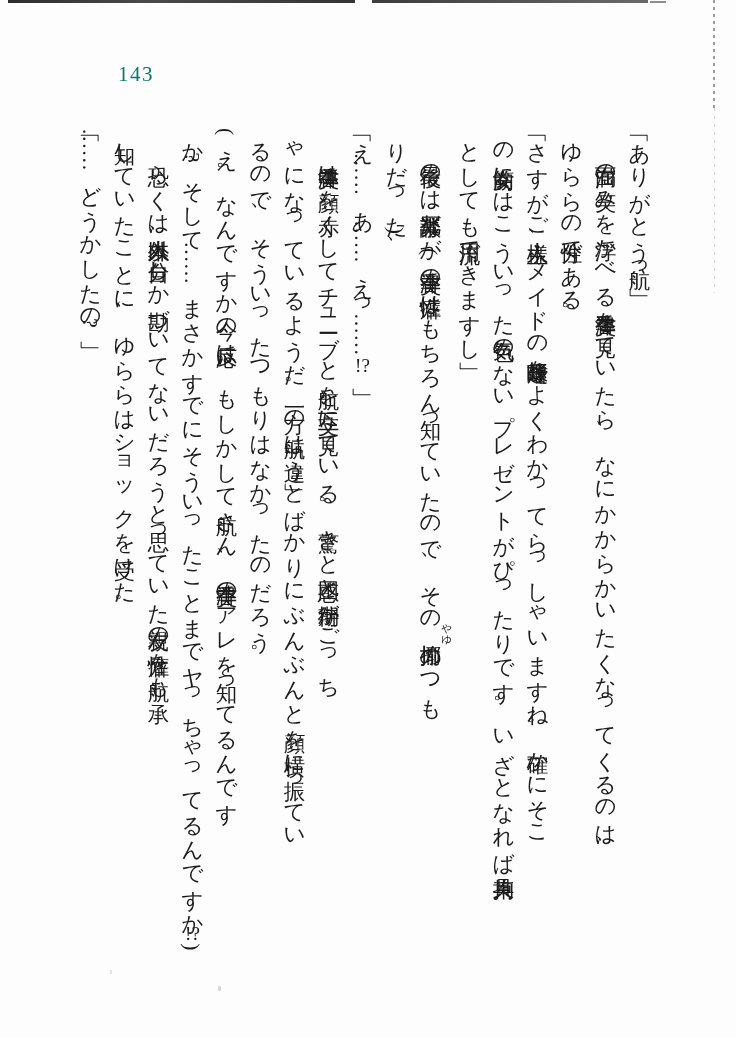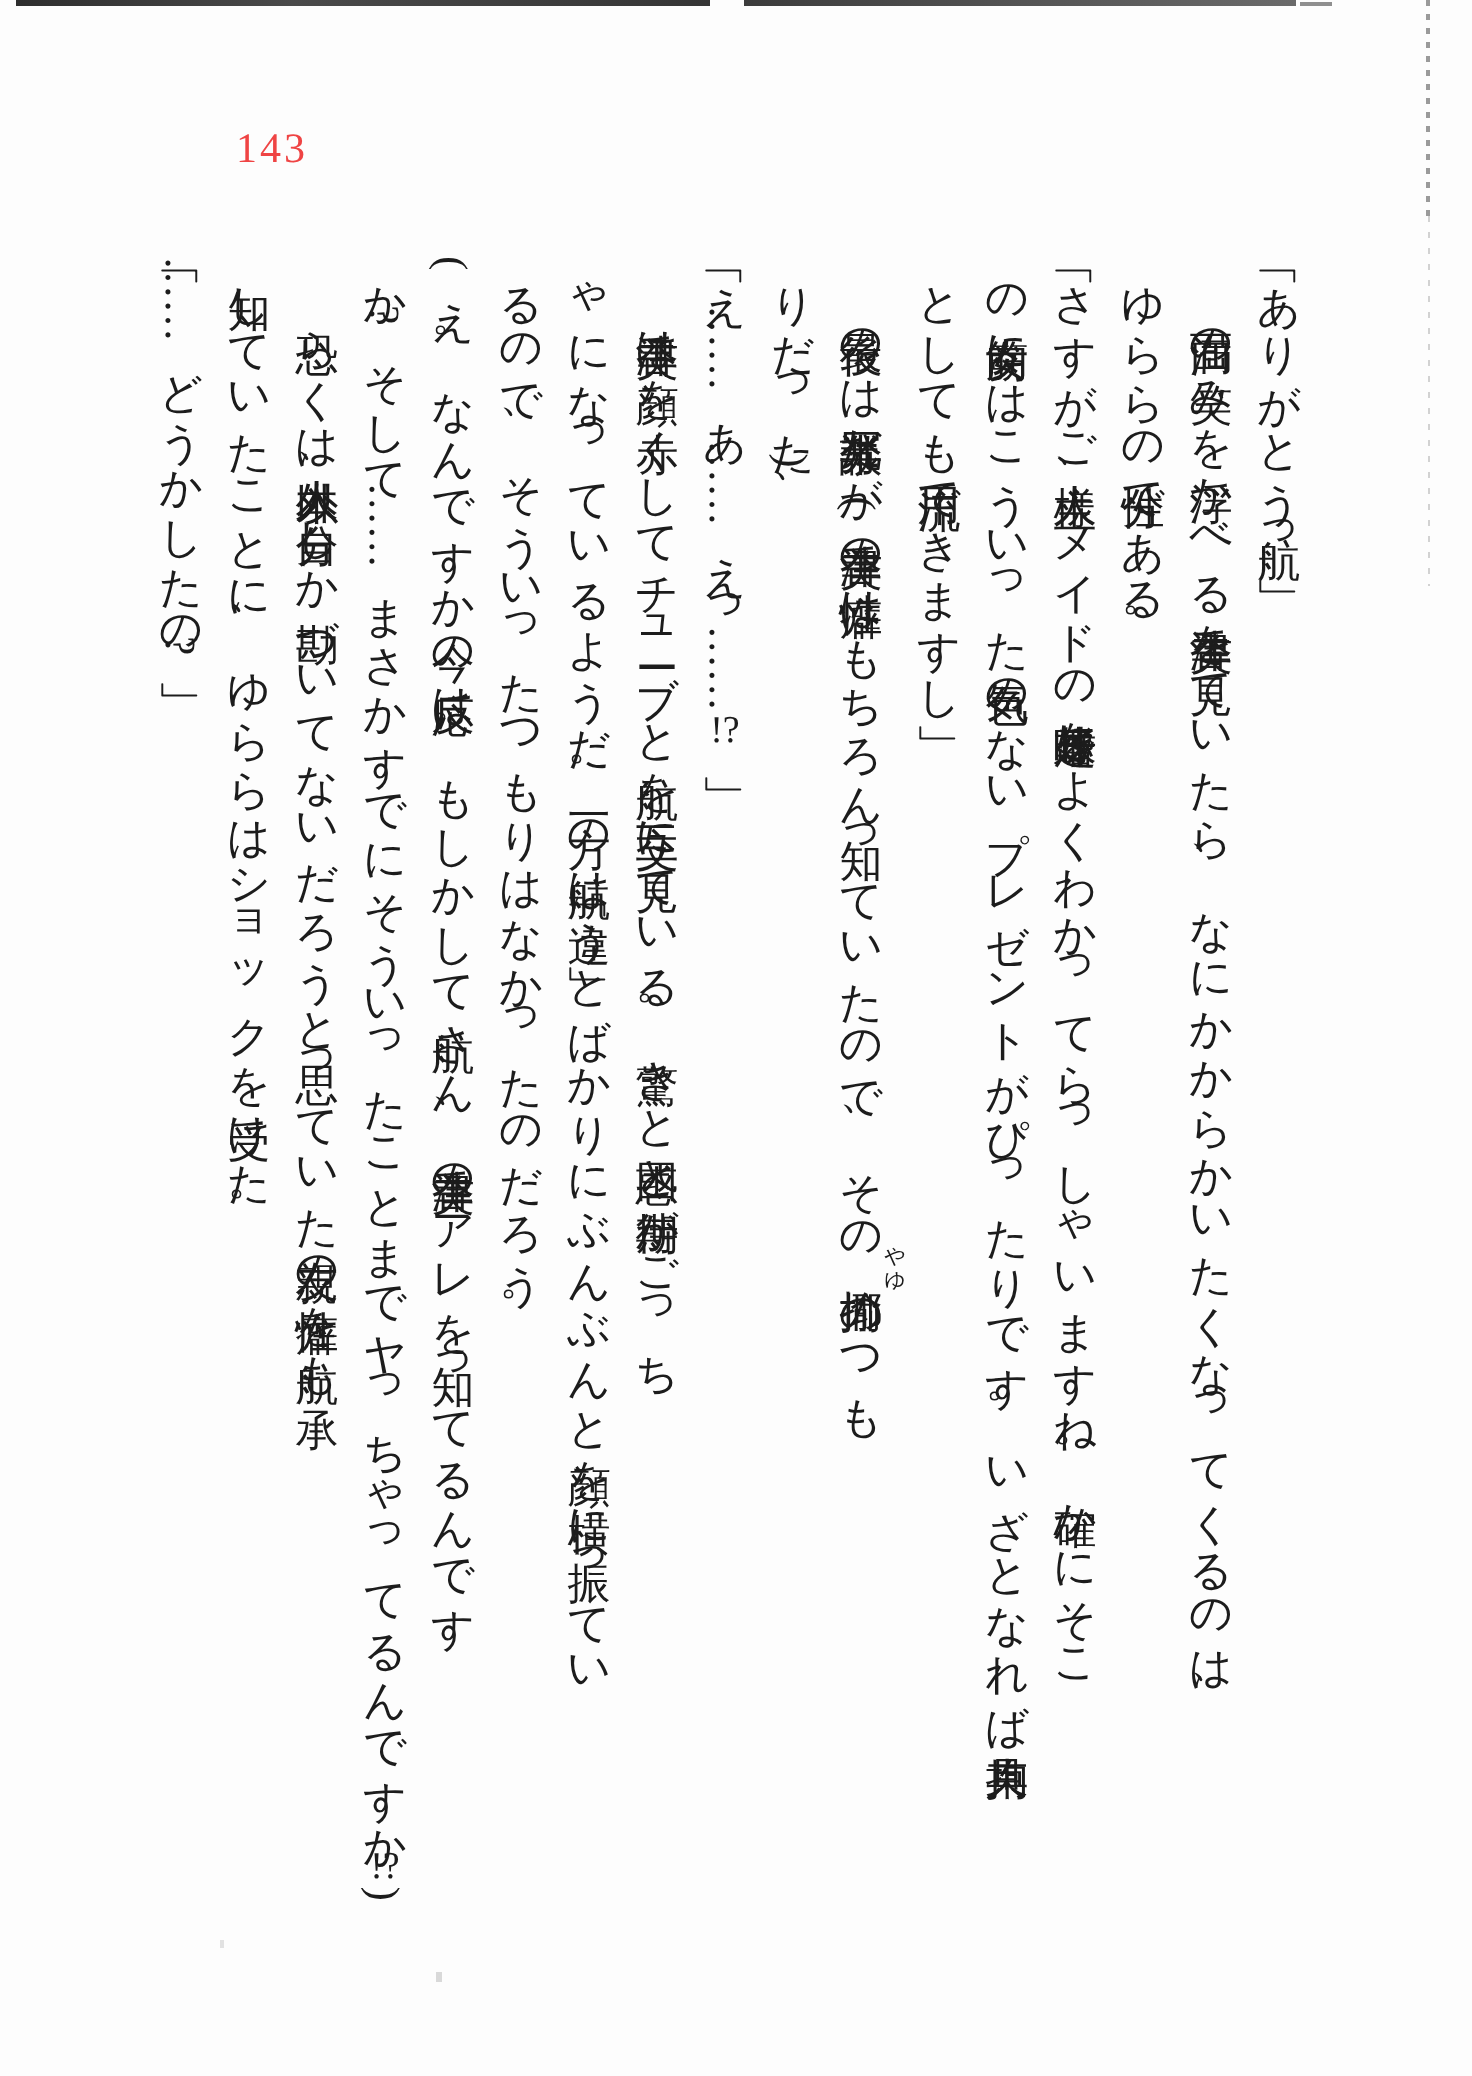--- a/index.html
+++ b/index.html
@@ -42,21 +42,21 @@
   .speck-1 { position: absolute; left: 218px; top: 986px; width: 3px; height: 5px; background: #d9d9d9; }
   .speck-2 { position: absolute; left: 110px; top: 970px; width: 2px; height: 4px; background: #e2e2e2; }
 
   
   .page-number {
     position: absolute;
     left: 118px;
     top: 62px;
     font-size: 21px;
     letter-spacing: 1.5px;
-    color: #ef4444;
+    color: #0f766e;
   }
 
   
   .body-text {
     position: absolute;
     left: 77px;
     top: 128px;
     width: 579px;
     height: 822px;
     writing-mode: vertical-rl;

